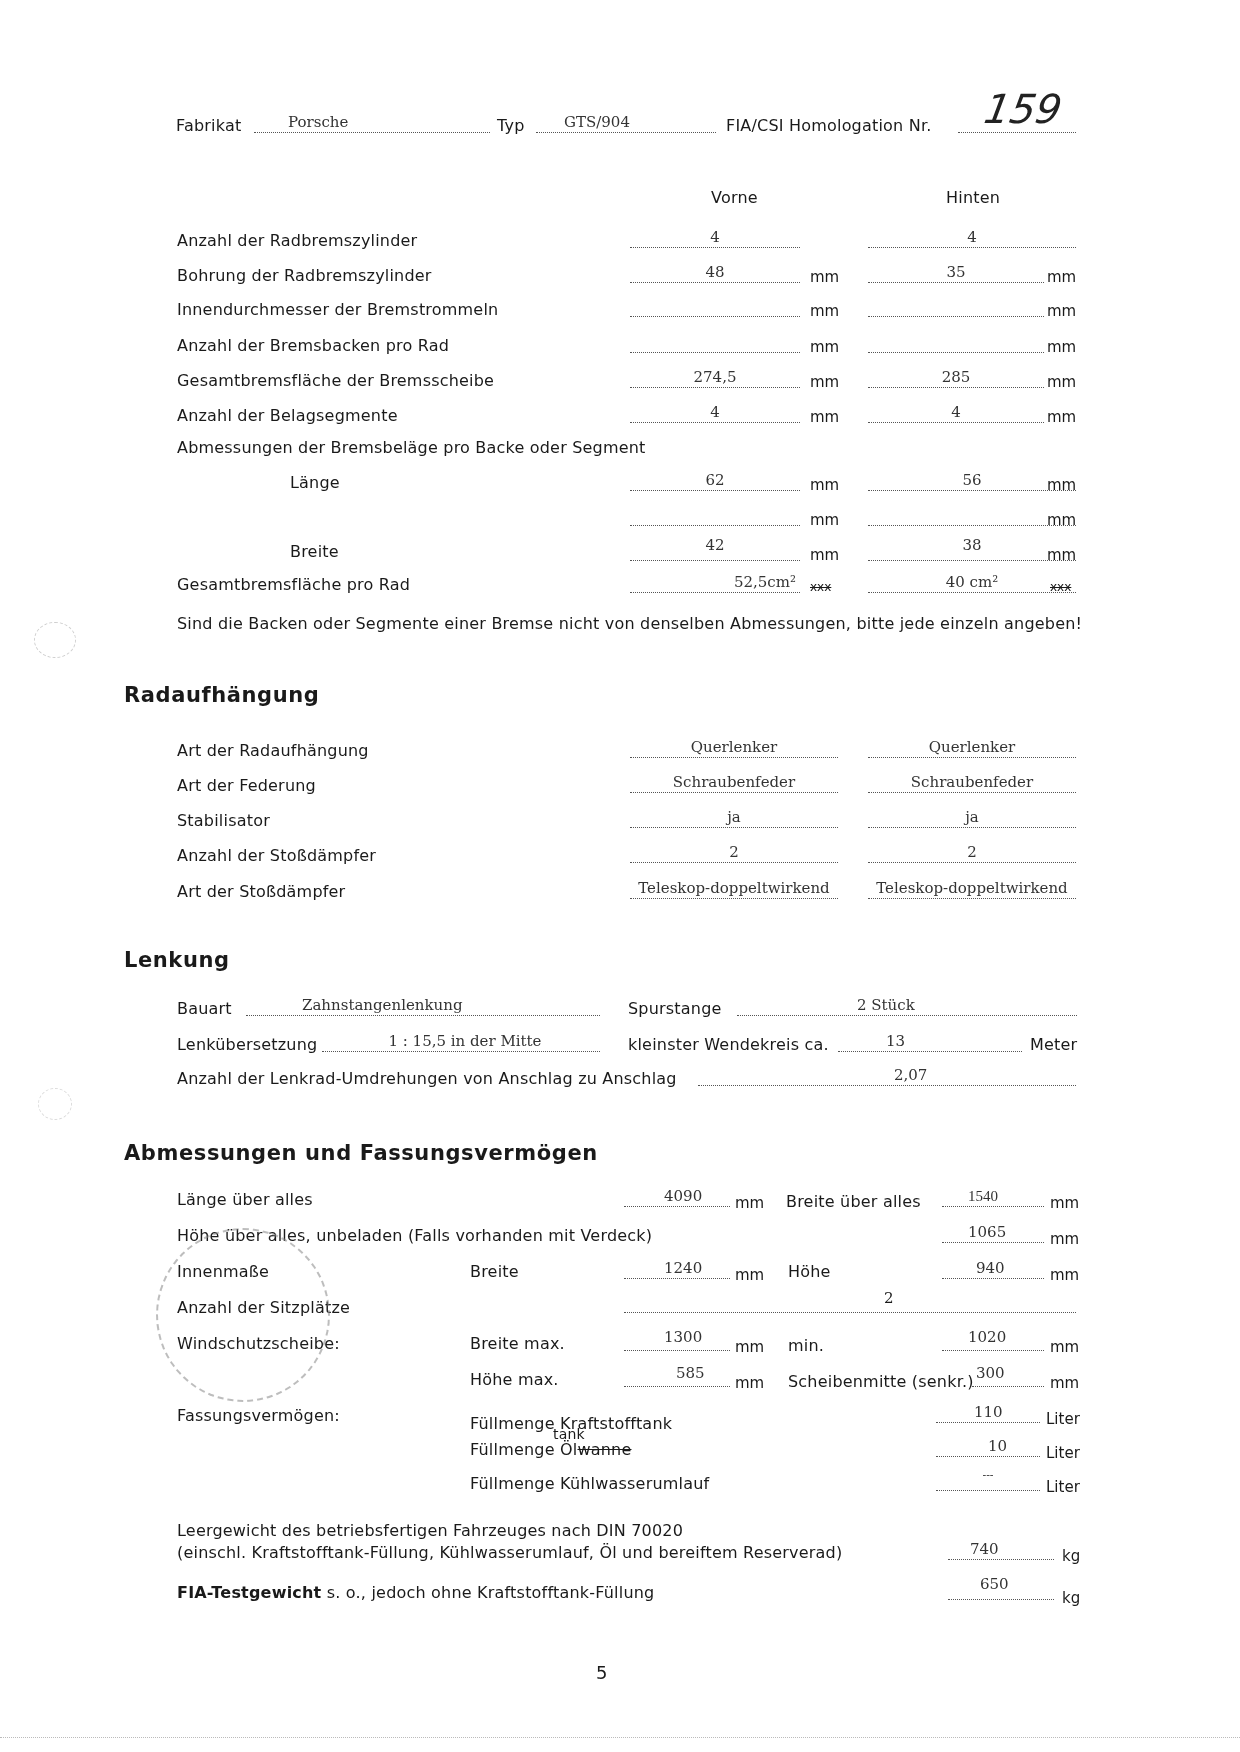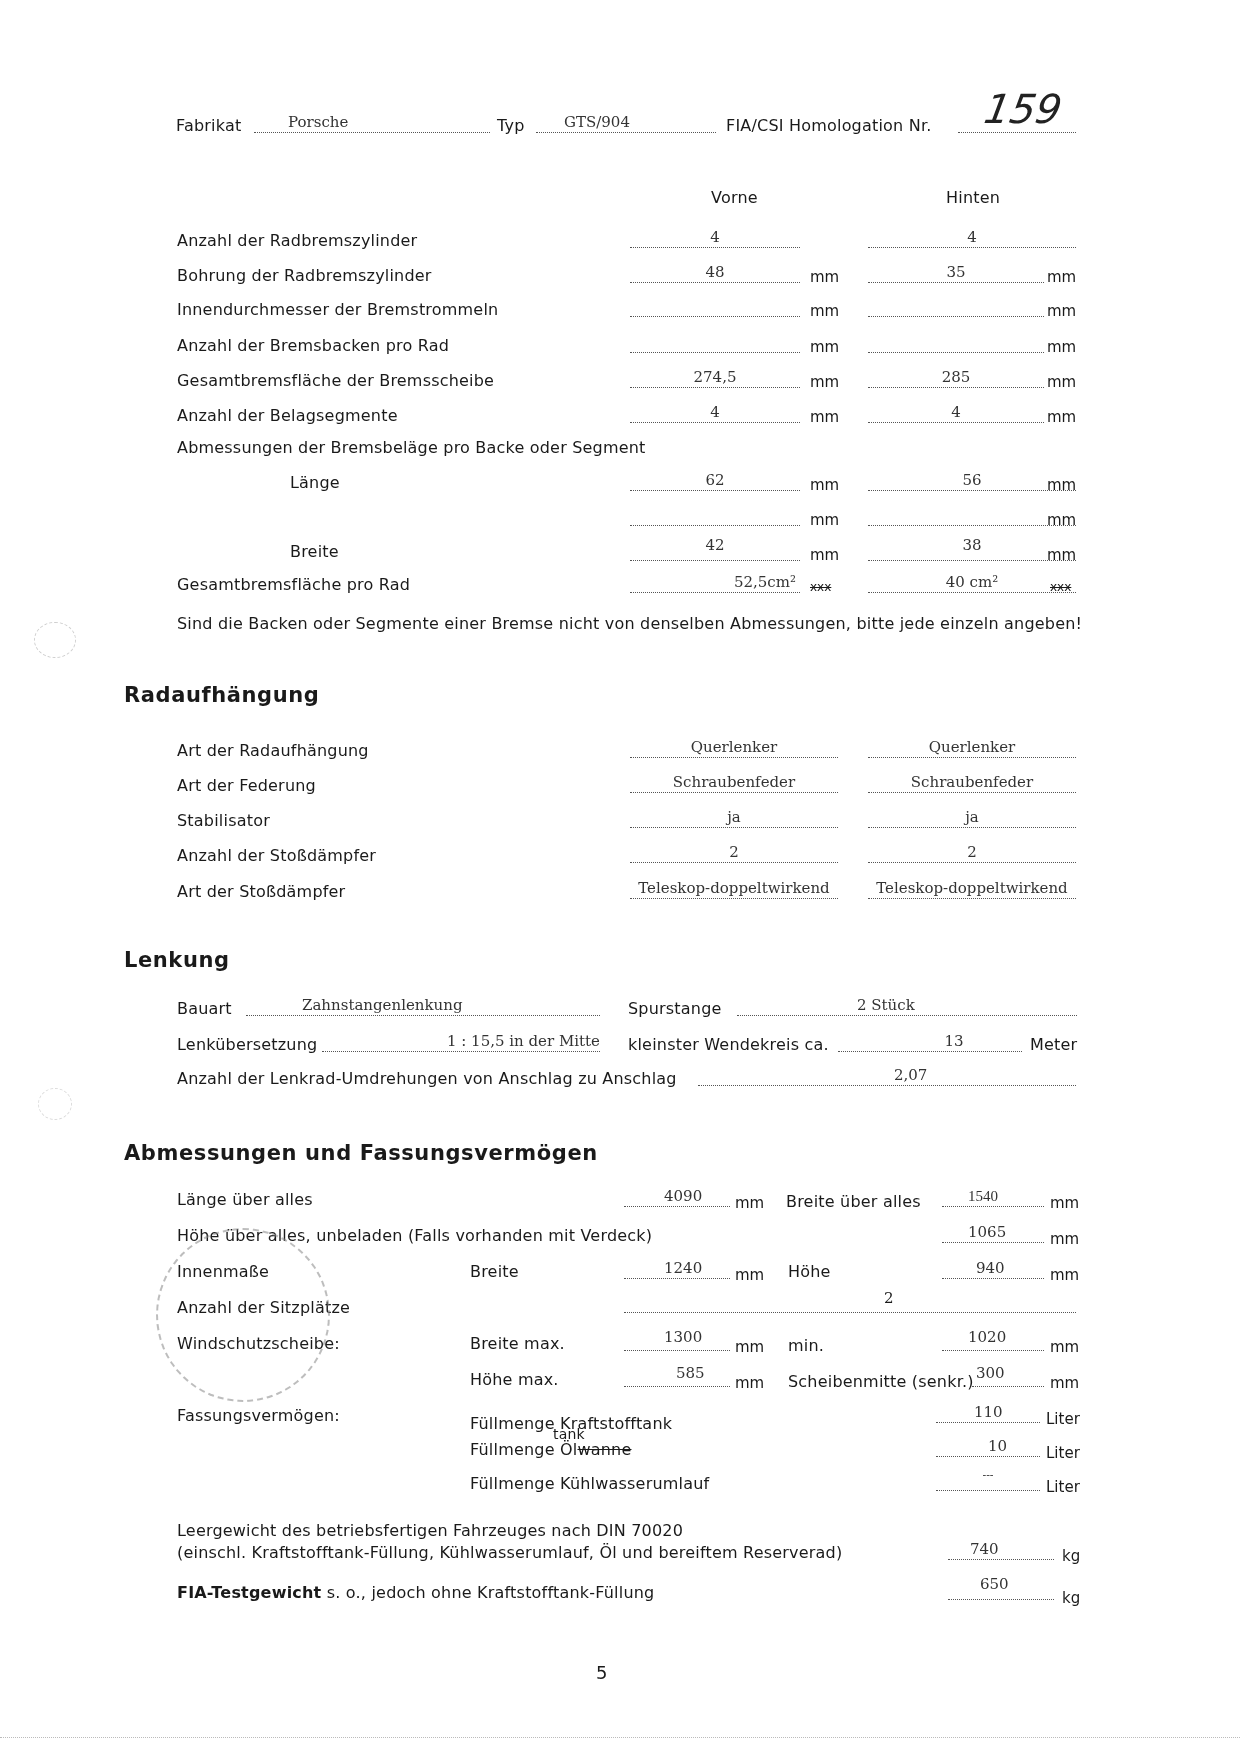--- a/index.html
+++ b/index.html
@@ -180,25 +180,25 @@
 <div class="f" style="left:246px;top:995px;width:354px;">
     <span class="v" style="text-align:left;padding-left:56px;">Zahnstangenlenkung</span>
   </div>
 <div class="t" style="left:628px;top:999px;">Spurstange</div>
 <div class="f" style="left:737px;top:995px;width:340px;">
     <span class="v" style="text-align:left;padding-left:120px;">2 Stück</span>
   </div>
 
 <div class="t" style="left:177px;top:1035px;">Lenkübersetzung</div>
 <div class="f" style="left:322px;top:1031px;width:278px;">
-    <span class="v" style="text-align:right;padding-left:8px;">1 : 15,5 in der Mitte</span>
+    <span class="v" style="text-align:center;padding-left:8px;">1 : 15,5 in der Mitte</span>
   </div>
 <div class="t" style="left:628px;top:1035px;">kleinster Wendekreis ca.</div>
 <div class="f" style="left:838px;top:1031px;width:184px;">
-    <span class="v" style="text-align:center;padding-left:48px;">13</span>
+    <span class="v" style="text-align:left;padding-left:48px;">13</span>
   </div>
 <div class="t" style="left:1030px;top:1035px;">Meter</div>
 
 <div class="t" style="left:177px;top:1069px;">Anzahl der Lenkrad-Umdrehungen von Anschlag zu Anschlag</div>
 <div class="f" style="left:698px;top:1065px;width:378px;">
     <span class="v" style="text-align:left;padding-left:196px;">2,07</span>
   </div>
 
 <div class="h" style="left:124px;top:1141px;">Abmessungen und Fassungsvermögen</div>
 

